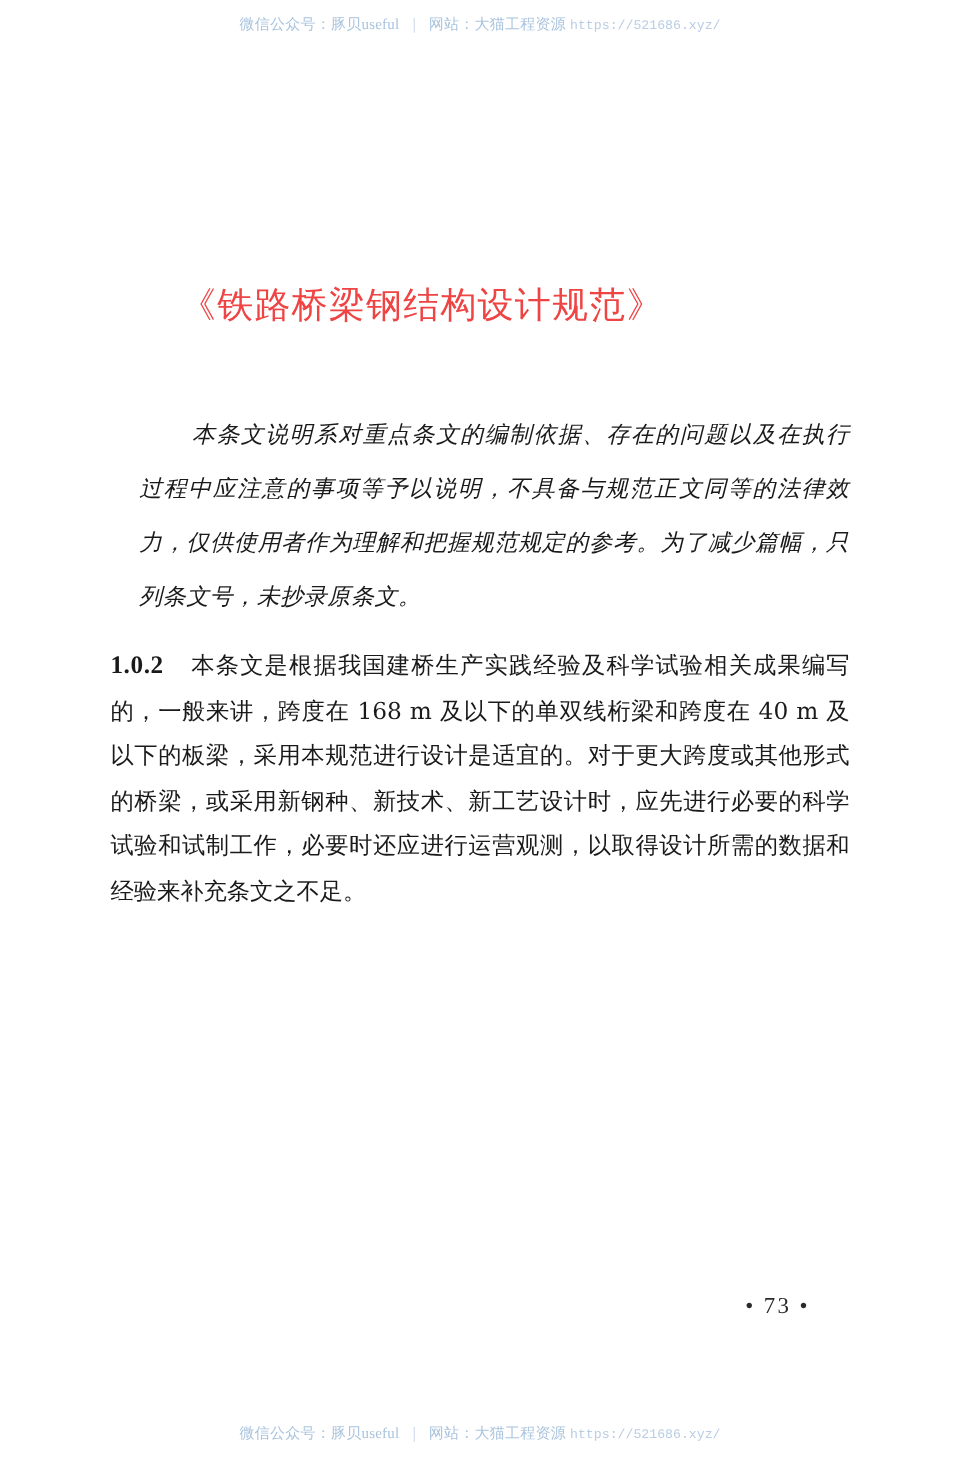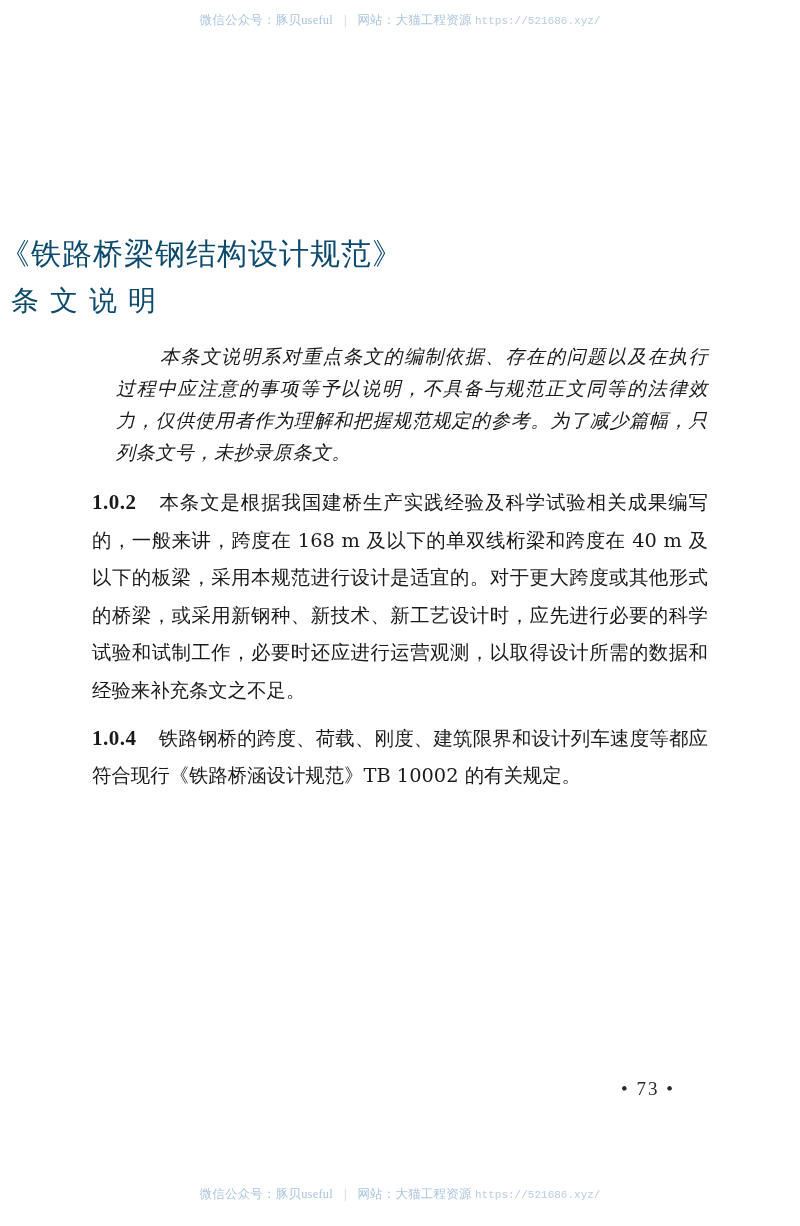--- a/index.html
+++ b/index.html
@@ -45,21 +45,22 @@
     letter-spacing: 0px;
   }
   #watermark-top { top: 12px; }
   #watermark-bottom { top: 1186px; }
 
   
   .doc-title {
     position: absolute;
     left: 0;
     width: 703px;
-    color: #0c4a6e;
+    text-align: center;
+    color: #ef4444;
   }
   #title-main {
     top: 234px;
     font-size: 30px;
     letter-spacing: 1px;
     font-family: "DejaVu Serif", "Liberation Serif", serif;
     font-weight: 500;
   }
   #title-sub {
     top: 282px;
@@ -85,21 +86,21 @@
     text-align: justify;
     text-justify: inter-character;
     color: #1a1a1a;
   }
 
   
   #preface {
     font-family: "DejaVu Serif", "Liberation Serif", serif;
     font-style: italic;
     font-size: 19px;
-    line-height: 32px;
+    line-height: 45px;
     letter-spacing: 0.6px;
     text-indent: 44px;
     margin-left: 24px;
     width: 592px;
     margin-bottom: 16px;
   }
 
   .clause {
     margin-top: 10px;
   }
@@ -134,29 +135,27 @@
 </head>
 <body>
 
 <div class="page">
 
   <div class="watermark" id="watermark-top">
     <span class="wm-seg">微信公众号：豚贝useful</span><span class="wm-sep">｜</span><span class="wm-seg">网站：大猫工程资源</span> <span class="wm-url">https://521686.xyz/</span>
   </div>
 
   <div class="doc-title" id="title-main">《铁路桥梁钢结构设计规范》</div>
-  <div class="doc-title" id="title-sub">条文说明</div>
 
   <div class="content">
 
     <p id="preface">本条文说明系对重点条文的编制依据、存在的问题以及在执行过程中应注意的事项等予以说明，不具备与规范正文同等的法律效力，仅供使用者作为理解和把握规范规定的参考。为了减少篇幅，只列条文号，未抄录原条文。</p>
 
     <p class="clause"><span class="clause-num">1.0.2</span><span class="clause-gap"></span><span>本条文是根据我国建桥生产实践经验及科学试验相关成果编写的，一般来讲，跨度在 168 m 及以下的单双线桁梁和跨度在 40 m 及以下的板梁，采用本规范进行设计是适宜的。对于更大跨度或其他形式的桥梁，或采用新钢种、新技术、新工艺设计时，应先进行必要的科学试验和试制工作，必要时还应进行运营观测，以取得设计所需的数据和经验来补充条文之不足。</span></p>
 
-    <p class="clause"><span class="clause-num">1.0.4</span><span class="clause-gap"></span><span>铁路钢桥的跨度、荷载、刚度、建筑限界和设计列车速度等都应符合现行《铁路桥涵设计规范》TB 10002 的有关规定。</span></p>
 
 
 
   </div>
 
   <div id="page-number">
     <span id="page-number-inner">• 73 •</span>
   </div>
 
   <div class="watermark" id="watermark-bottom">

